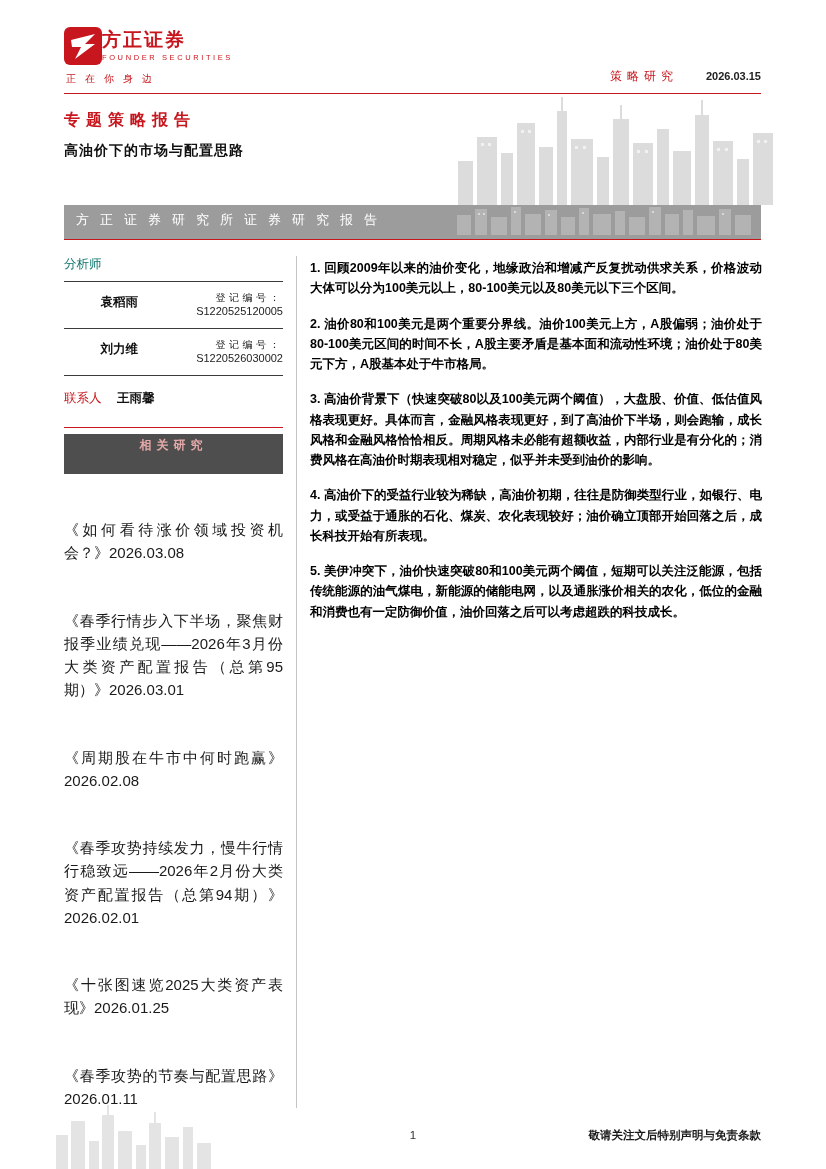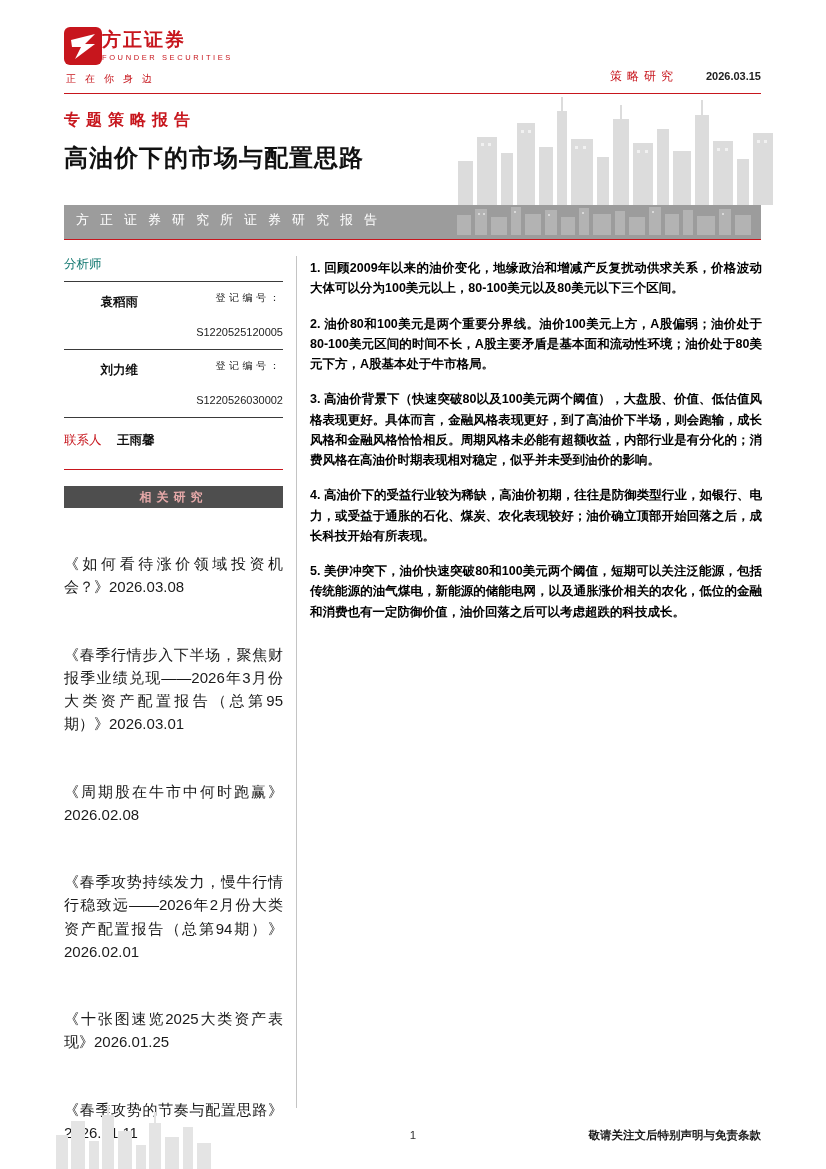--- a/index.html
+++ b/index.html
@@ -12,45 +12,45 @@
   .brand-text .cn { color:#c7161d; font-weight:bold; font-size:19px; letter-spacing:2px; line-height:1.1; }
   .brand-text .en { color:#c7161d; font-size:7.5px; letter-spacing:2.6px; margin-top:2px; }
   .tagline { position:absolute; left:66px; top:72px; color:#c7161d; font-size:10px; letter-spacing:9px; }
   .head-right { position:absolute; right:65px; top:68px; display:flex; align-items:baseline; gap:28px; }
   .category { color:#c7161d; font-weight:normal; font-size:12px; letter-spacing:5px; }
   .date { color:#222; font-size:11px; font-weight:bold; }
   .header-rule { position:absolute; left:64px; right:65px; top:93px; height:1px; background:#c7161d; }
 
   
   .report-type { position:absolute; left:64px; top:110px; color:#c7161d; font-weight:bold; font-size:16px; letter-spacing:6px; }
-  .main-title { position:absolute; left:64px; top:142px; color:#111; font-weight:bold; font-size:24px; letter-spacing:1px; }
+  .main-title { position:absolute; left:64px; top:142px; color:#111; font-weight:bold; font-size:14px; letter-spacing:1px; }
 
   .skyline-top { position:absolute; right:38px; top:97px; }
   .banner { position:absolute; left:64px; right:65px; top:205px; height:34px; background:#9c9c9c; overflow:hidden; }
   .banner-text { position:relative; z-index:2; color:#ffffff; font-size:13px; letter-spacing:11px; line-height:30px; padding-left:12px; white-space:nowrap; }
   .banner-skyline { position:absolute; right:4px; top:0; z-index:1; }
   .banner-rule { position:absolute; left:64px; right:65px; top:239px; height:1px; background:#c7161d; }
 
   
   .v-divider { position:absolute; left:296px; top:256px; width:1px; height:852px; background:#c4c4c4; }
 
   .sidebar { position:absolute; left:64px; top:256px; width:219px; }
   .analyst-label { color:#0f766e; font-weight:normal; font-size:12.5px; margin-bottom:8px; }
   .analyst-table { border-top:1px solid #3a3a3a;text-align:right; }
   .analyst-row { display:flex; border-bottom:1px solid #3a3a3a; padding:9px 0 11px; }
   .analyst-name { font-weight:bold; font-size:12.5px; width:74px; padding-top:3px; color:#111; }
   .analyst-reg { flex:1; }
   .reg-label { font-size:10px; letter-spacing:3.5px; color:#222; }
-  .reg-no { font-size:11px; color:#222; margin-top:21px; }
+  .reg-no { font-size:11px; color:#222; margin-top:0; }
   .contact-line { margin-top:14px; font-size:12.5px; }
   .contact-label { color:#c7161d; margin-right:12px; }
   .contact-name { font-weight:bold; color:#111; }
 
   .related-rule { height:1px; background:#c7161d; margin-top:20px; }
-  .related-bar { margin-top:16px; background:#4e4e4e; height:22px; line-height:22px; text-align:center; color:#e6a9a9; font-size:12px; letter-spacing:5px; font-weight:bold; }
+  .related-bar { margin-top:6px; background:#4e4e4e; height:40px; line-height:22px; text-align:center; color:#e6a9a9; font-size:12px; letter-spacing:5px; font-weight:bold; }
   .related-list { margin-top:12px; }
   .related-item { font-size:15px; line-height:1.55; color:#1a1a1a; margin-bottom:9px; text-align:justify;margin-top:44px; }
 
   .main-col { position:absolute; left:310px; top:258px; width:452px; }
   .main-col p { font-weight:bold; font-size:12.5px; line-height:1.62; text-align:justify; color:#000; margin-bottom:15px; }
   .risk-note { margin-top:28px !important; }
 
   
   .page-num { position:absolute; left:0; right:0; bottom:28px; text-align:center; font-size:11.5px; color:#333; }
   .disclaimer { position:absolute; right:65px; bottom:26px; font-size:11.5px; font-weight:bold; color:#1a1a1a; }

